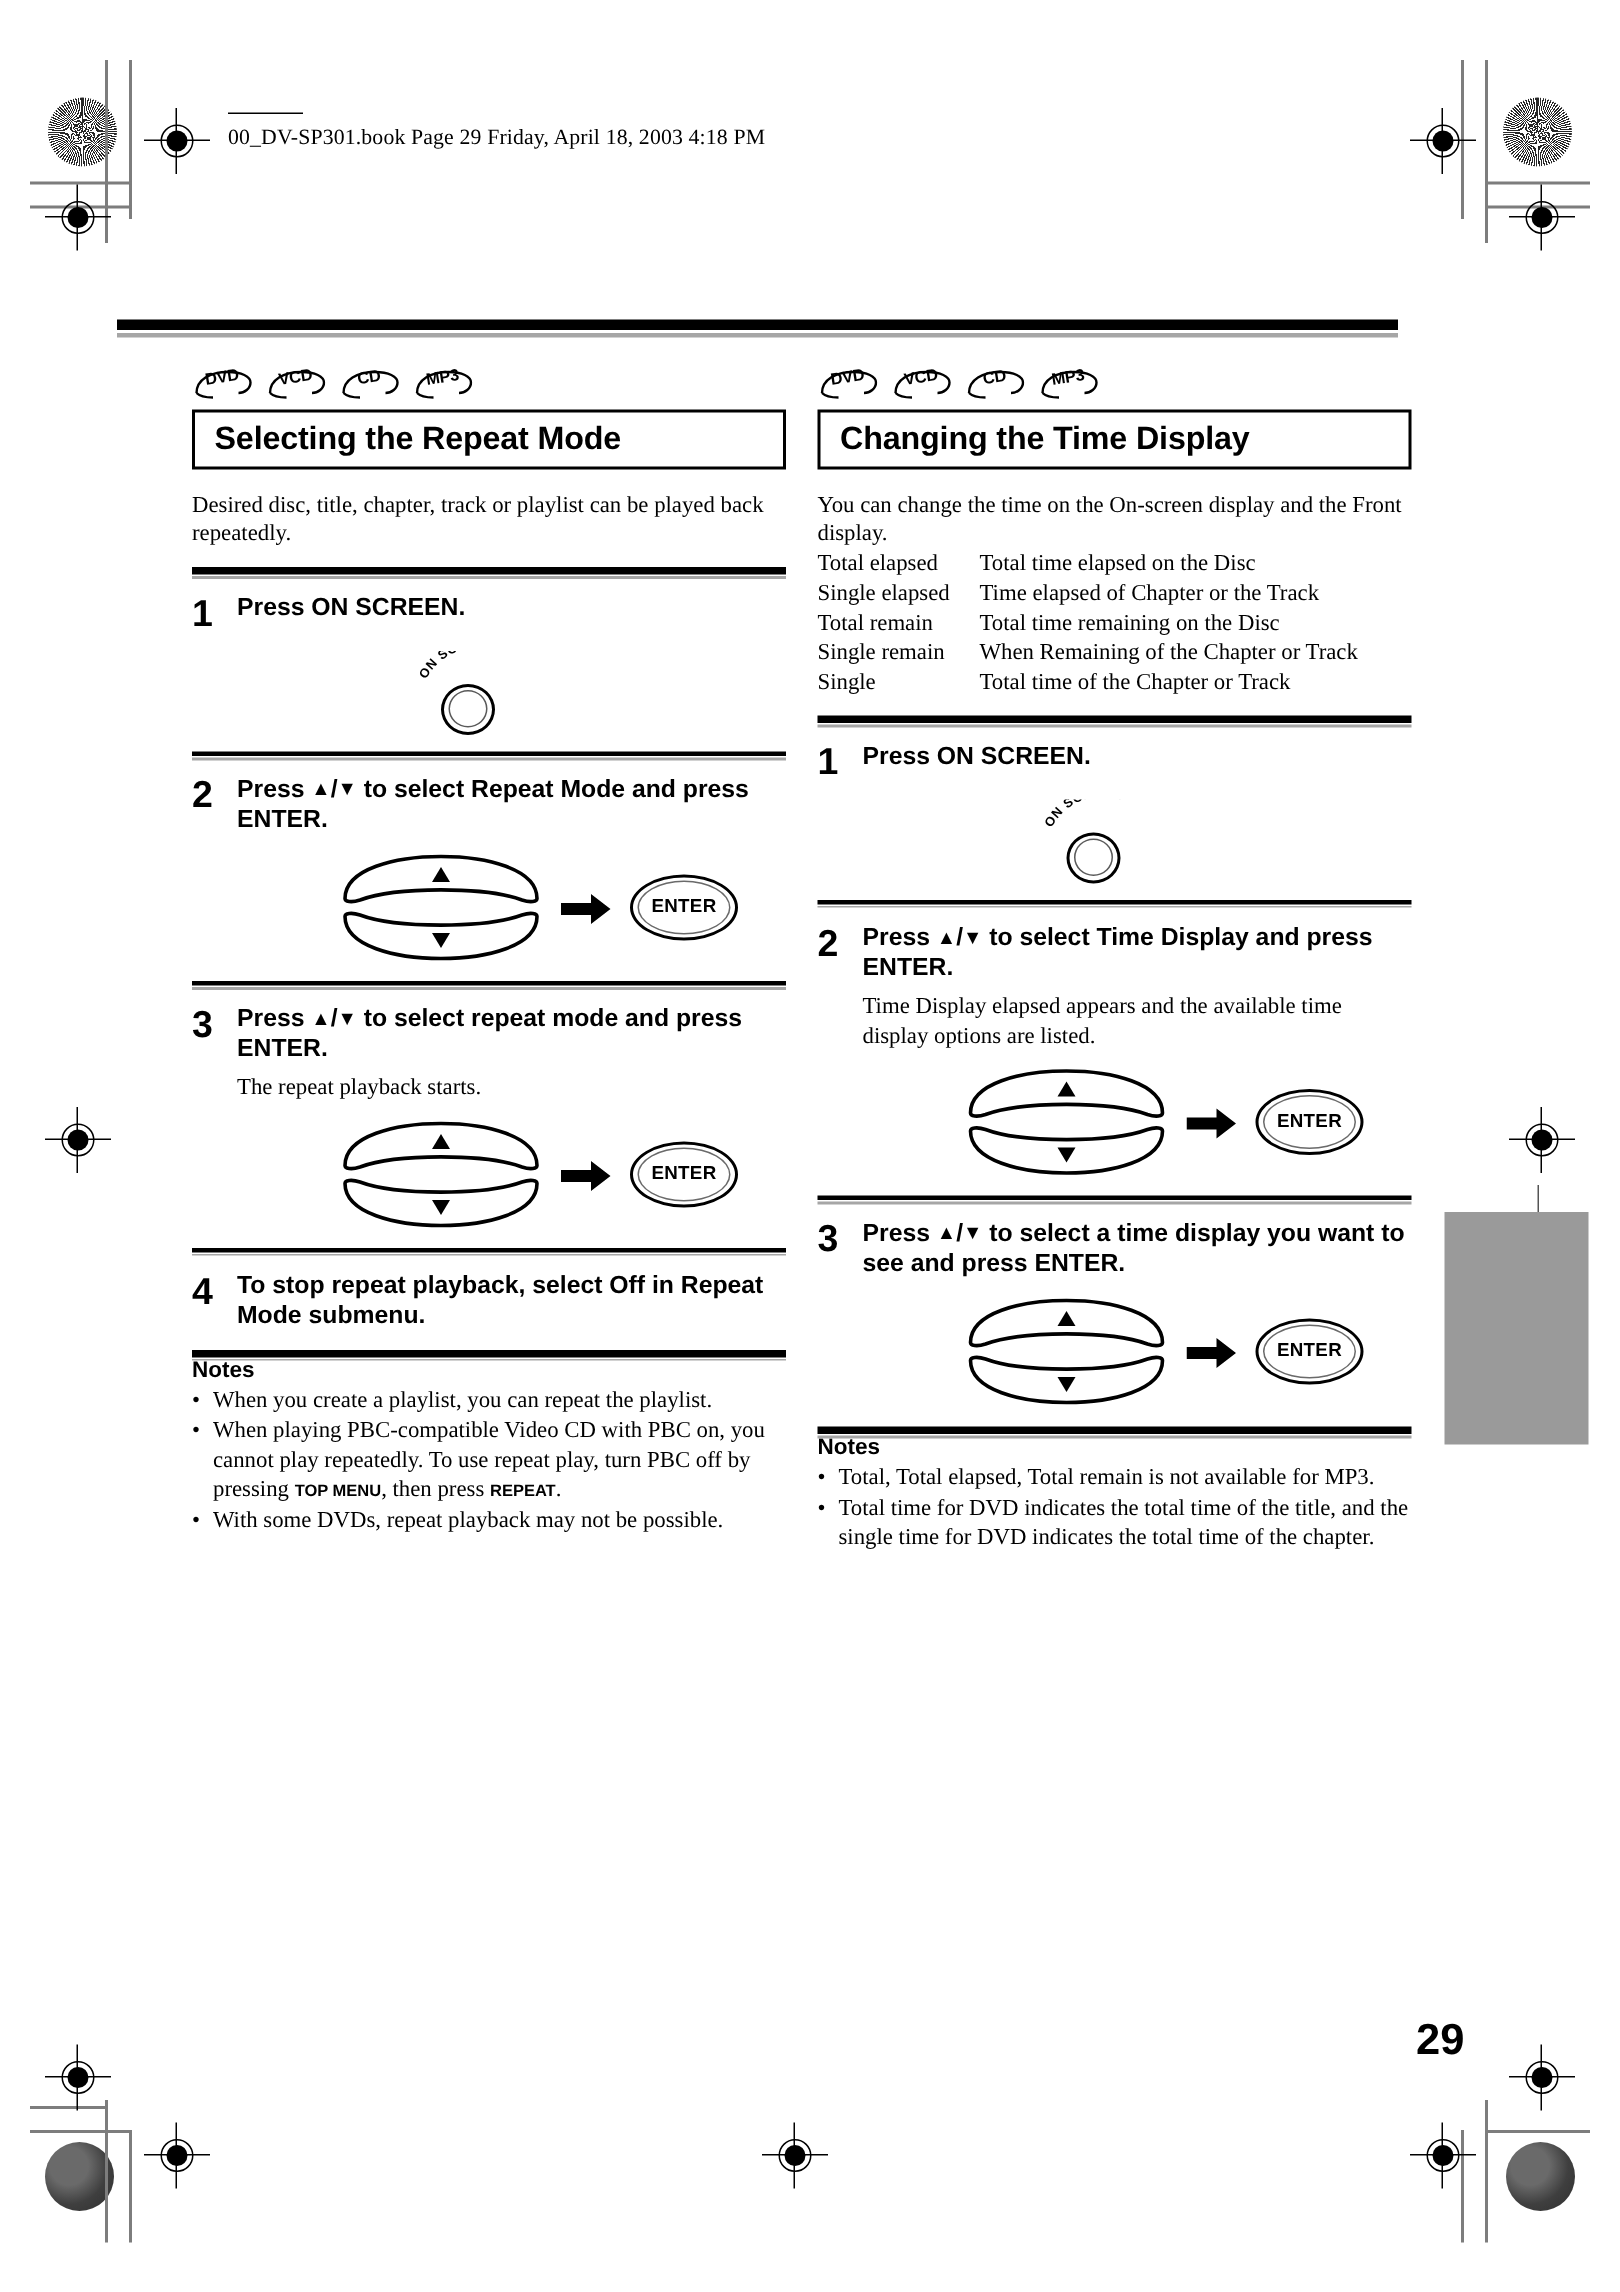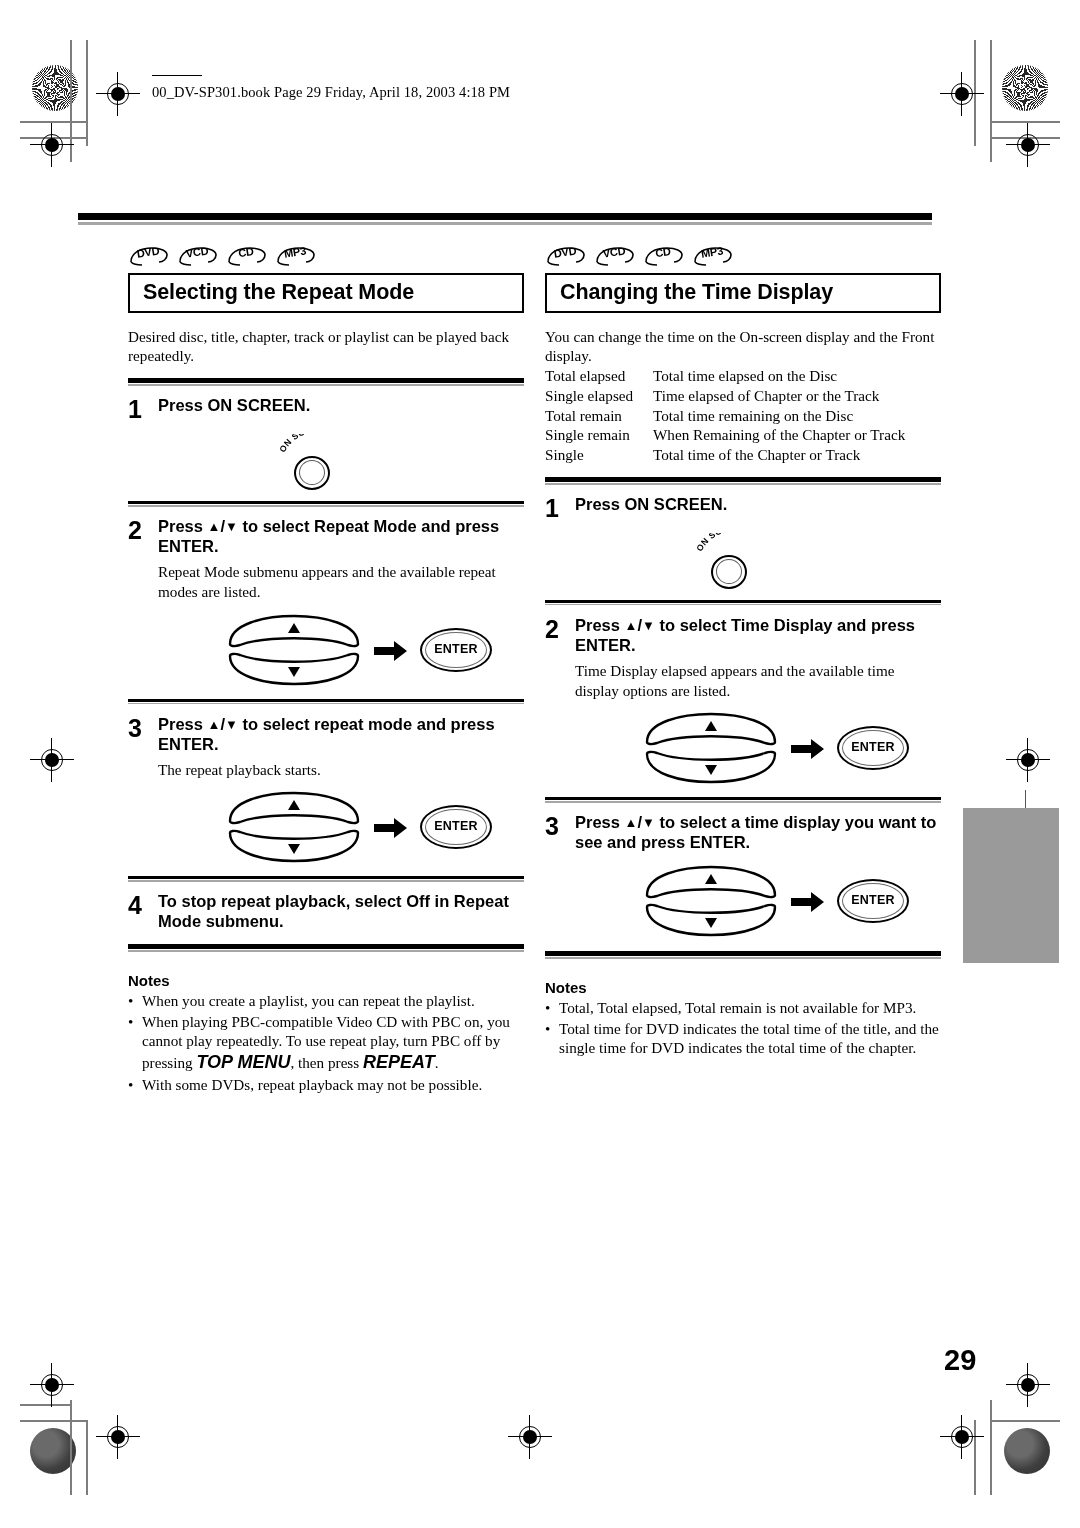--- a/index.html
+++ b/index.html
@@ -154,31 +154,31 @@
     position: absolute; left: 5px; top: 4px; width: 62px; height: 36px;
     border: 1.2px solid #6a6a6a; border-radius: 50%;
   }
   .navgroup .enterbtn .etxt {
     position: absolute; left: 0; top: 14px; width: 72px; text-align: center;
     font-family: "Liberation Sans", sans-serif;
     font-weight: bold; font-size: 12.5px; letter-spacing: .2px;
   }
 
   
-  .notes { margin-top: 23px; }
+  .notes { margin-top: 0; }
   .notes-title {
     font-family: "Liberation Sans", sans-serif;
     font-weight: bold; font-size: 15px; margin-bottom: 2px;
   }
   .note-item {
     display: flex; font-size: 15.2px; line-height: 1.28; margin-bottom: 1px;
   }
   .note-bullet { flex: 0 0 14px; }
   .note-body { flex: 1 1 auto; }
-  .note-body b { font-family: "Liberation Sans", sans-serif; font-size: 18px; font-style: italic; }
+  .note-body b { font-family: "Liberation Sans", sans-serif; font-size: 11px; }
 
   
   .thumbtab {
     position: absolute; left: 963px; top: 808px;
     width: 96px; height: 155px; background: #9a9a9a;
   }
   .thumbtab-line {
     position: absolute; left: 1025px; top: 790px; width: 1.4px; height: 20px; background:#555;
   }
 
@@ -346,21 +346,20 @@
       <div class="circ-inner"></div>
     </div>
   </div>
 
   <div class="sep-thin"></div>
 
   <div class="step">
     <div class="stepnum">2</div>
     <div class="steptext">
       <span>Press </span><span class="arrowglyph">▲</span>/<span class="arrowglyph">▼</span><span> to select Repeat Mode and press ENTER.</span>
-      <div class="stepdesc">Repeat Mode submenu appears and the available repeat modes are listed.</div>
     </div>
   </div>
   <div class="illus">
     <div class="navgroup">
       <svg class="banana" style="top:0px;" width="140" height="34" viewBox="0 0 140 34">
         <path d="M6 30 C6 10, 40 2, 70 2 C100 2, 134 10, 134 30 C134 32, 130 33, 124 31 C100 22, 40 22, 16 31 C10 33, 6 32, 6 30 Z" fill="#fff" stroke="#000" stroke-width="2.4"></path>
         <path d="M70 9 L76 19 L64 19 Z" fill="#000"></path>
       </svg>
       <svg class="banana" style="top:38px;" width="140" height="34" viewBox="0 0 140 34">
         <path d="M6 4 C6 24, 40 32, 70 32 C100 32, 134 24, 134 4 C134 2, 130 1, 124 3 C100 12, 40 12, 16 3 C10 1, 6 2, 6 4 Z" fill="#fff" stroke="#000" stroke-width="2.4"></path>

